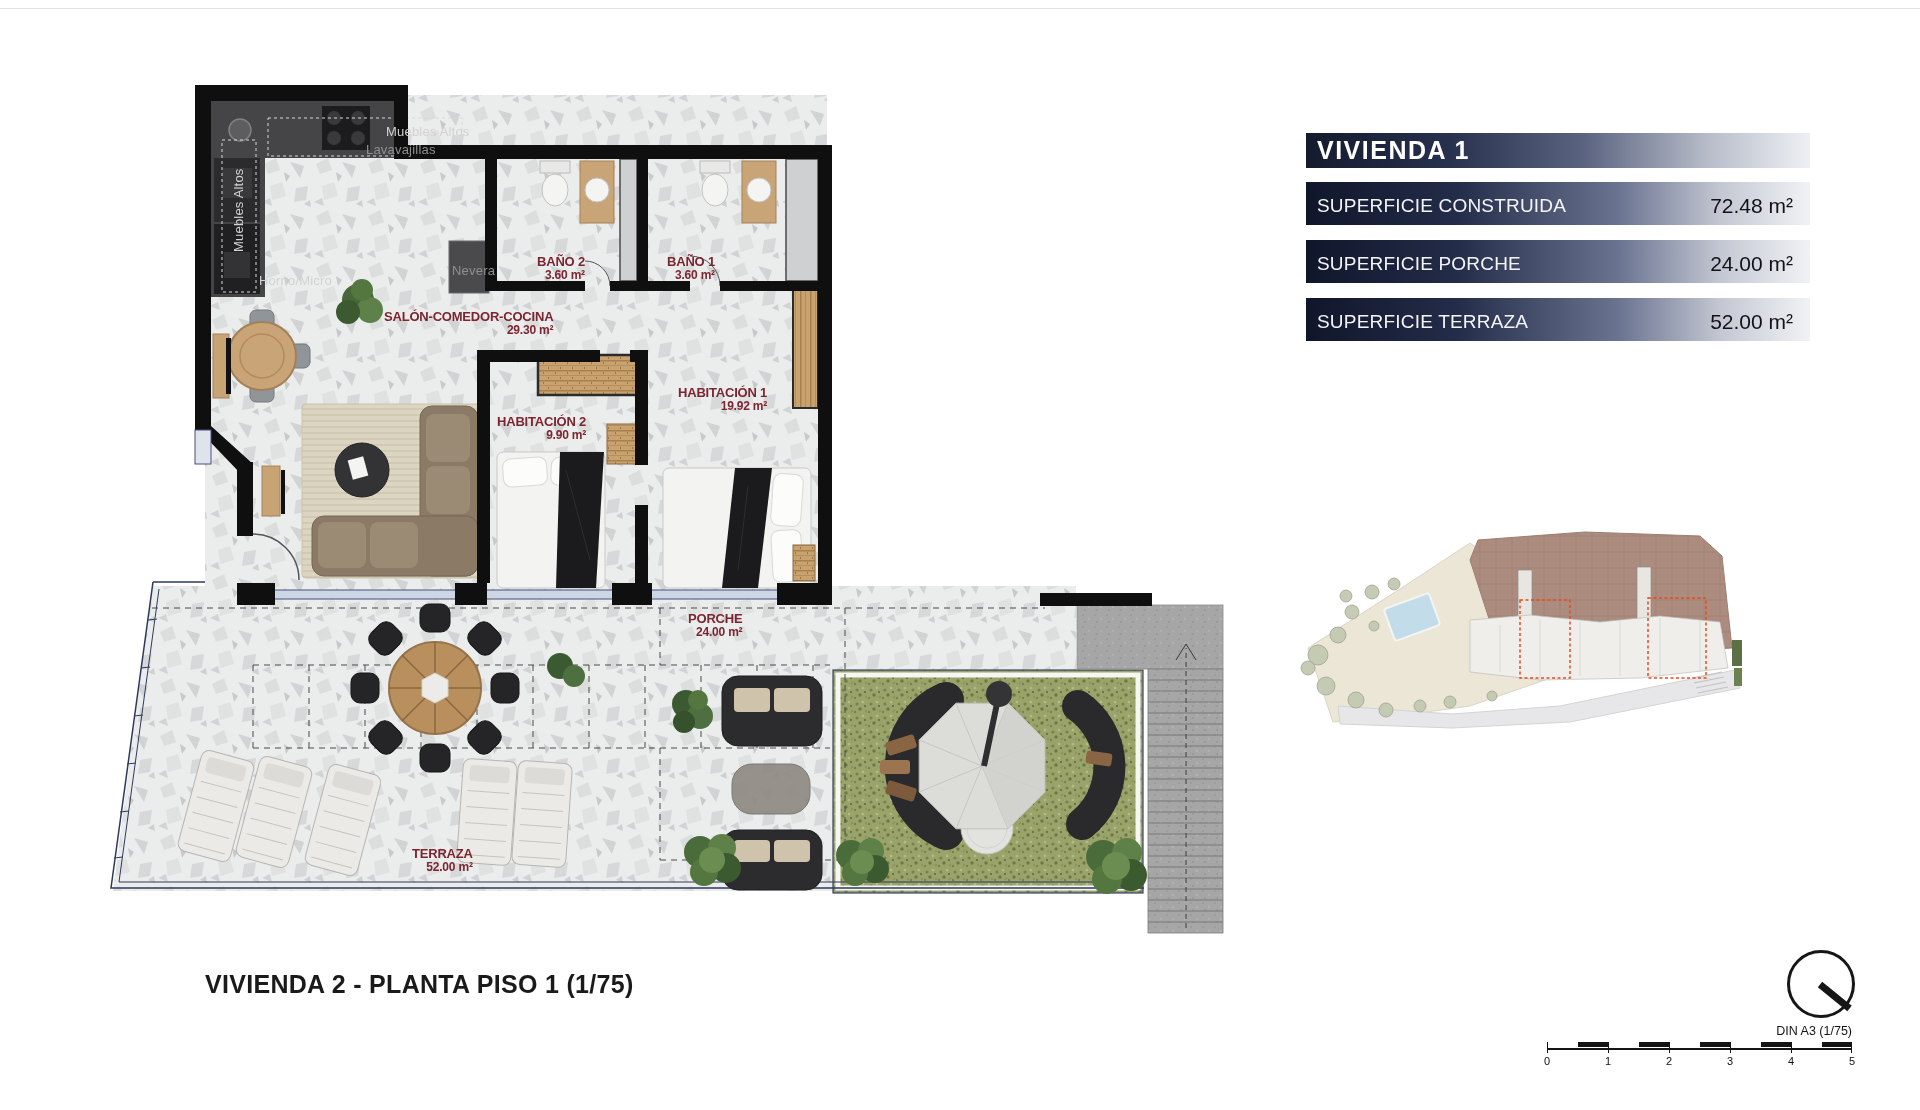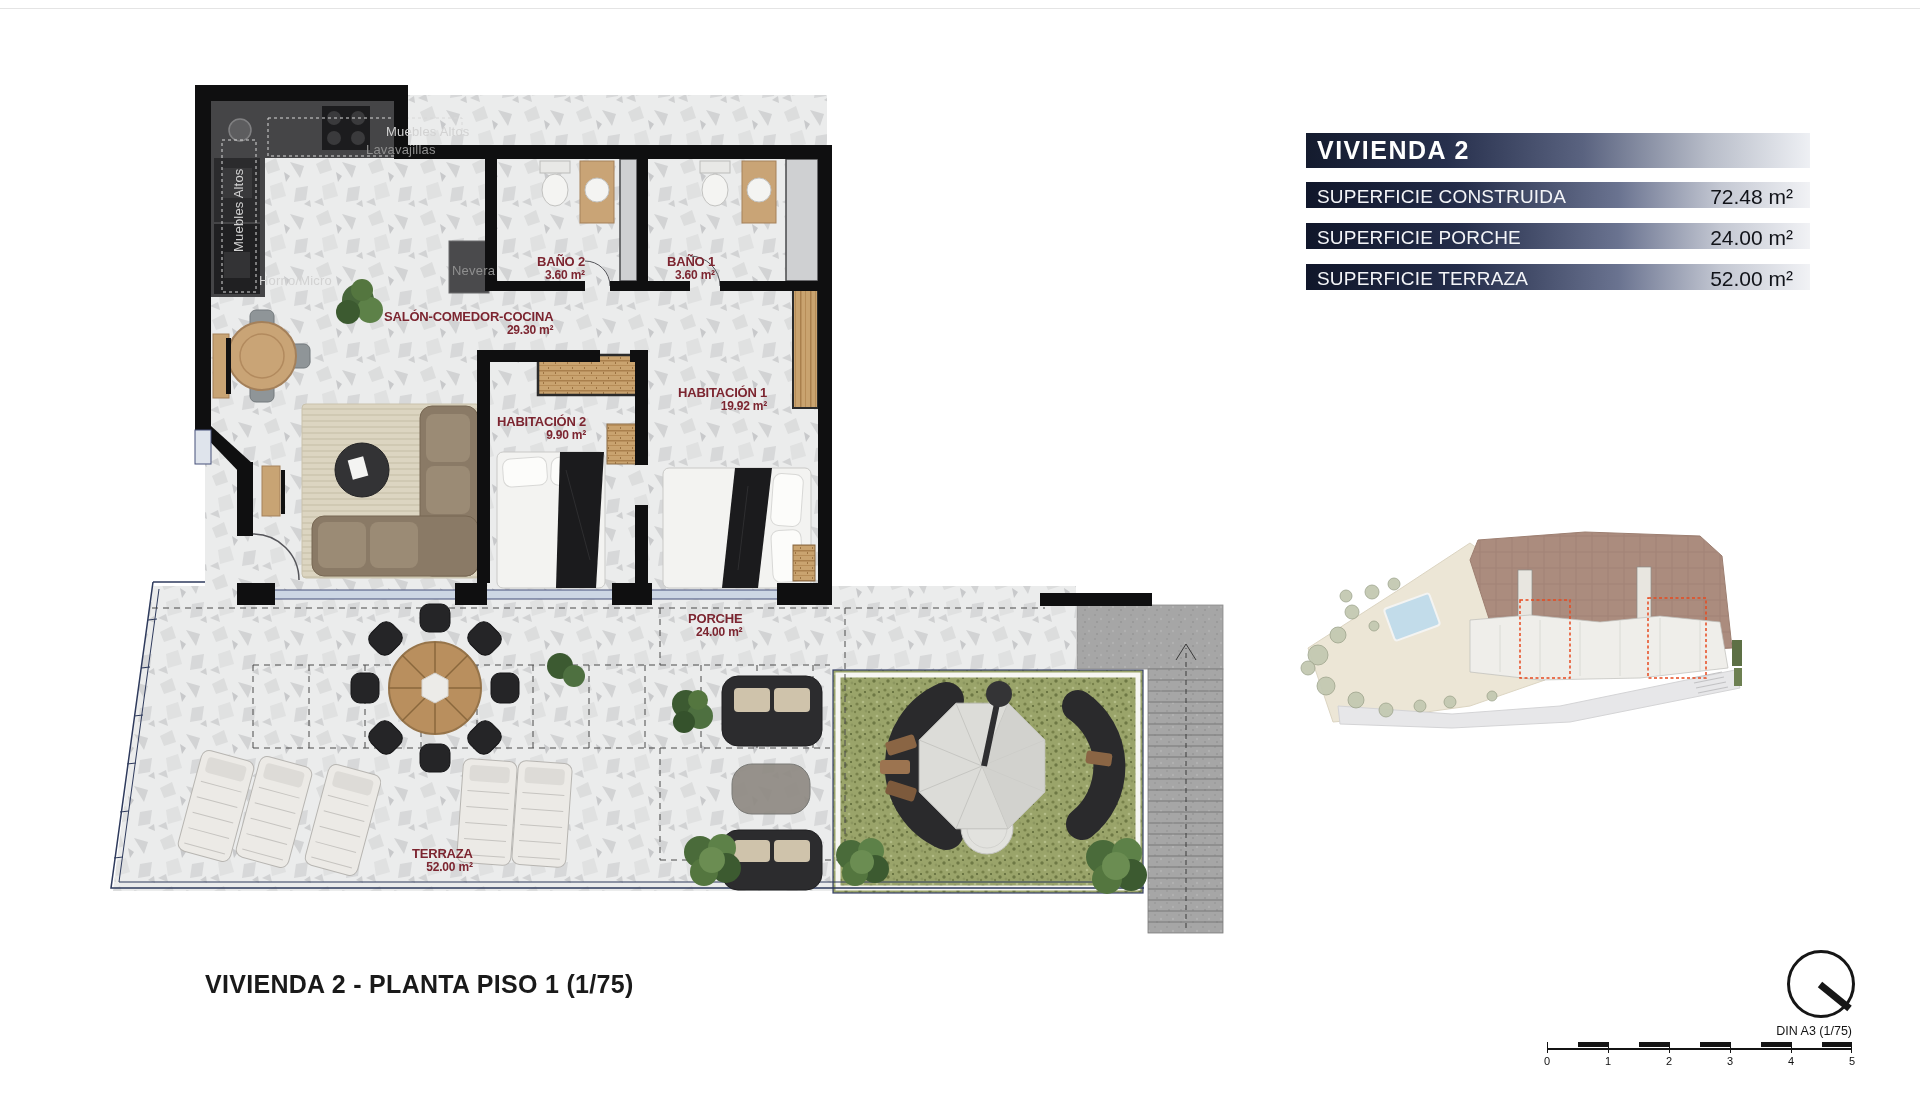--- a/index.html
+++ b/index.html
@@ -14,21 +14,21 @@
   .room-label .area{display:block;font-size:12px;}
   .k-label{position:absolute;font-size:13px;color:#d2d2d2;letter-spacing:.2px;white-space:nowrap;}
   .k-label.dim{color:#8f8f8f;}
   .k-label.vert{writing-mode:vertical-rl;transform:rotate(180deg);height:92px;}
 
   
   .info-panel{position:absolute;left:1306px;top:133px;width:504px;}
   .ip-header{height:35px;display:flex;align-items:center;padding-left:11px;box-sizing:border-box;
     background:linear-gradient(90deg,#141b2e 0%,#27304d 28%,#5a6380 55%,#b8bdc9 80%,#eef0f4 100%);
     color:#ffffff;font-weight:700;font-size:25px;letter-spacing:1.5px;margin-bottom:14px;}
-  .ip-row{height:26px;display:flex;align-items:center;justify-content:space-between;
+  .ip-row{height:43px;display:flex;align-items:center;justify-content:space-between;
     padding:4px 17px 0 11px;box-sizing:border-box;margin-bottom:15px;
     background:linear-gradient(90deg,#10162a 0%,#232c49 30%,#6a7390 62%,#c3c7d2 82%,#f1f2f5 100%);}
   .ip-label{color:#f4f5f8;font-size:19px;font-weight:400;letter-spacing:.2px;}
   .ip-value{color:#101218;font-size:21px;font-weight:400;}
   .ip-total{margin-top:14px;}
 
   
   .drawing-title{position:absolute;left:205px;top:970px;font-size:25px;font-weight:600;
     color:#1a1a1a;letter-spacing:.3px;}
 
@@ -436,21 +436,21 @@
   </div>
 
   <div class="k-label" style="left:386px;top:124px">Muebles Altos</div>
   <div class="k-label dim" style="left:366px;top:142px">Lavavajillas</div>
   <div class="k-label vert" style="left:231px;top:160px">Muebles Altos</div>
   <div class="k-label" style="left:259px;top:273px">Horno/Micro</div>
   <div class="k-label dim" style="left:452px;top:263px">Nevera</div>
 
   <div class="info-panel">
     <div class="ip-header">
-      <span>VIVIENDA 2</span>
+      <span>VIVIENDA 1</span>
     </div>
     <div class="ip-row">
       <span class="ip-label">SUPERFICIE CONSTRUIDA</span>
       <span class="ip-value">72.48 m²</span>
     </div>
     <div class="ip-row">
       <span class="ip-label">SUPERFICIE PORCHE</span>
       <span class="ip-value">24.00 m²</span>
     </div>
     <div class="ip-row">

